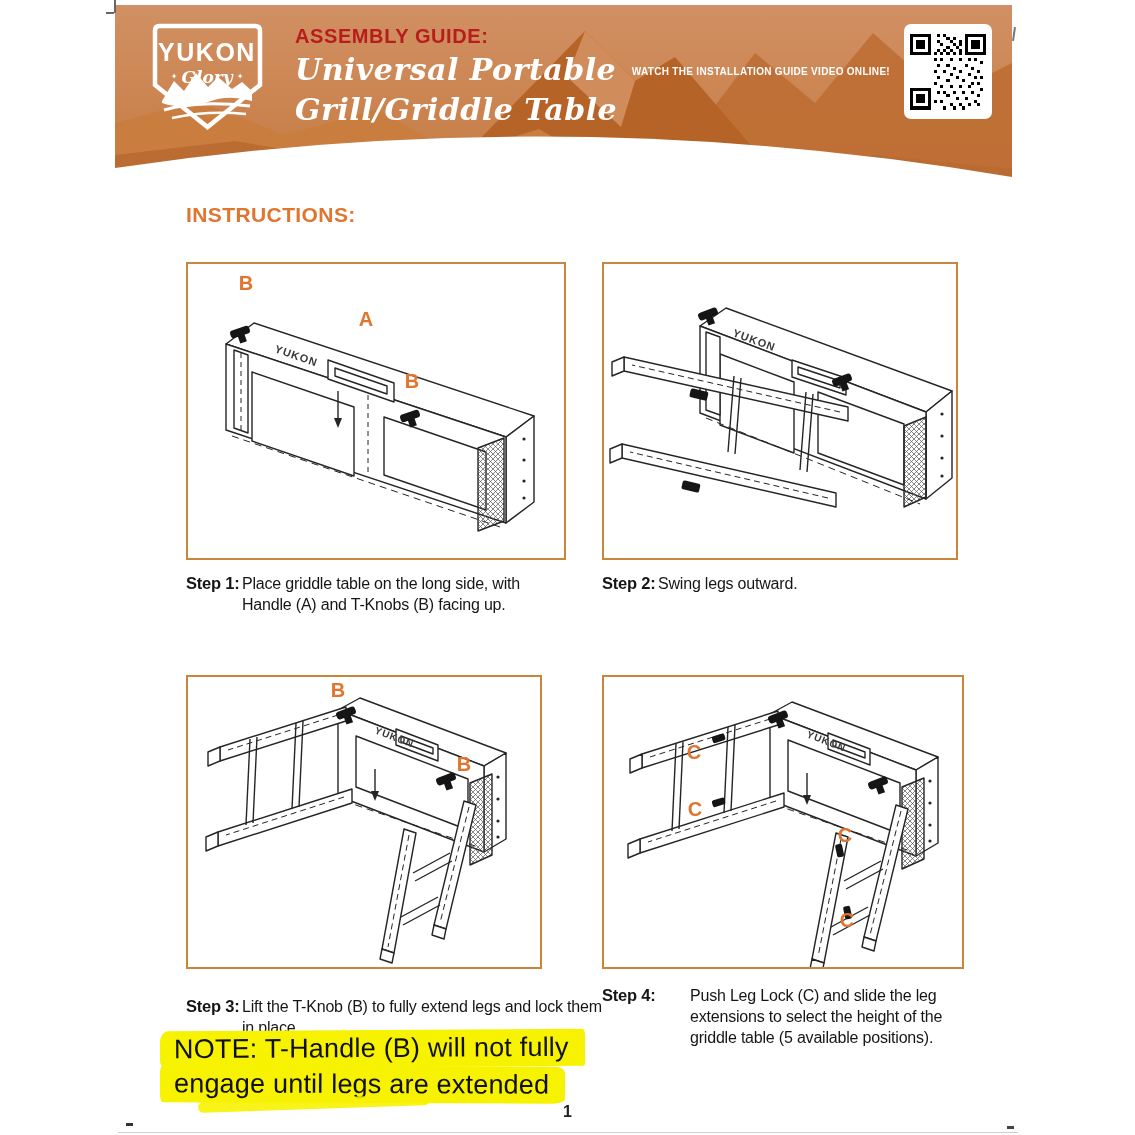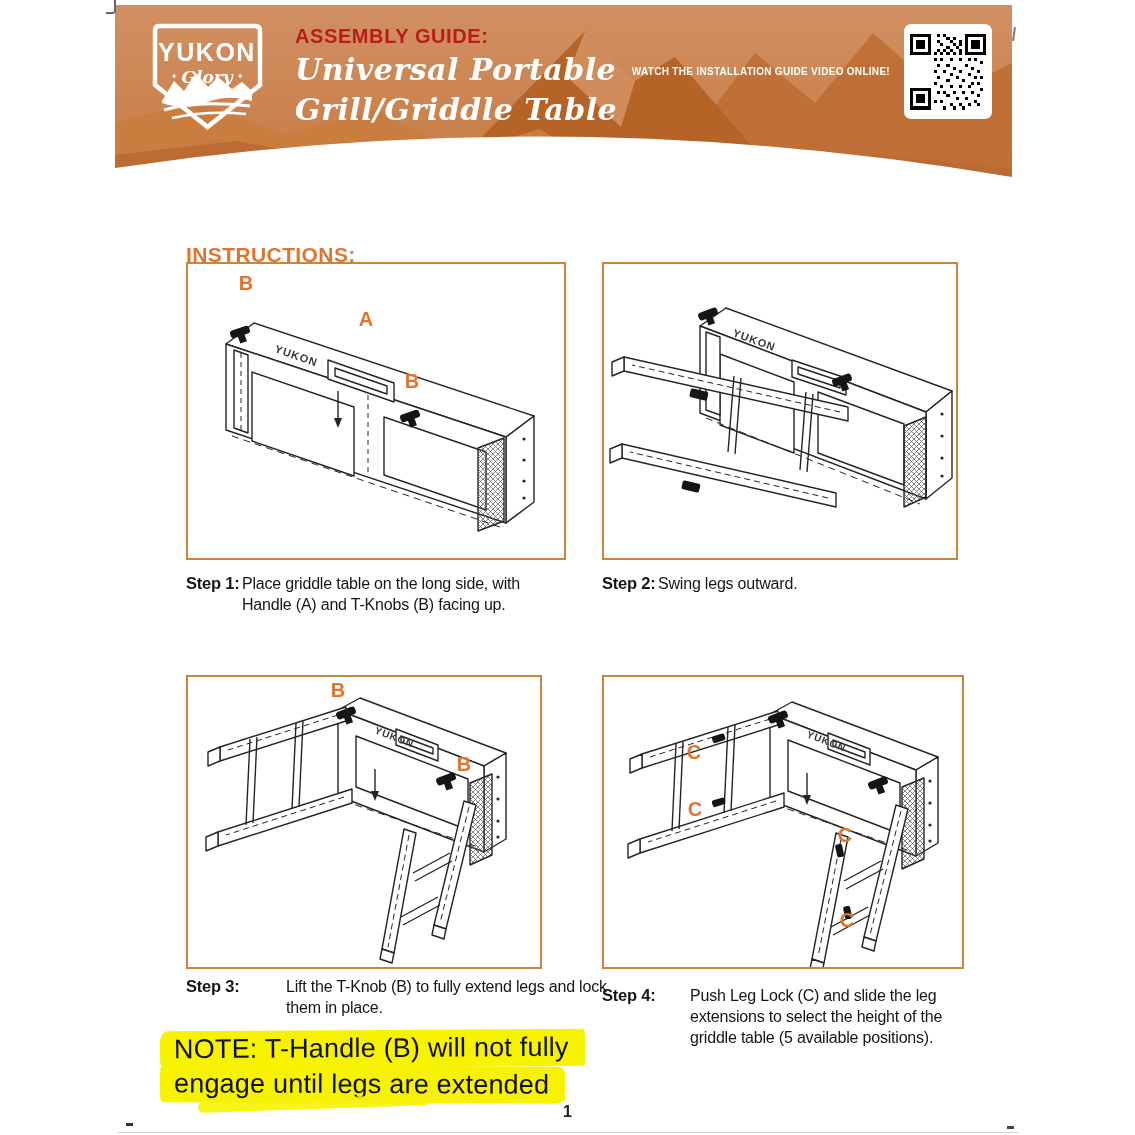--- a/index.html
+++ b/index.html
@@ -18,34 +18,34 @@
   .script-line{font-family:"DejaVu Serif",serif; font-style:italic; font-weight:bold;
                font-size:30px; letter-spacing:.5px; color:#fff; line-height:37px; margin-top:3px;}
   .video-note{position:absolute; left:430px; top:61px; width:345px; text-align:right;
               color:#fff; font-size:10px; font-weight:bold; letter-spacing:.3px;}
   .qr-box{position:absolute; left:789px; top:19px; width:88px; height:95px; background:#fff;
           border-radius:7px; padding:6px;}
   .qr-box svg{width:100%; height:100%;}
 
   
   .instructions{position:absolute; left:186px; top:203px; font-size:21px; font-weight:bold;
-                letter-spacing:.4px; color:var(--accent,#E0752F);margin-top:40px;}
+                letter-spacing:.4px; color:var(--accent,#E0752F);}
   .figure{position:absolute; background:#fff; border:2px solid var(--boxborder,#C8853C);}
   .figure svg{width:100%; height:100%; display:block;}
   #fig1{left:186px; top:262px; width:380px; height:298px;}
   #fig2{left:602px; top:262px; width:356px; height:298px;}
   #fig3{left:186px; top:675px; width:356px; height:294px;}
   #fig4{left:602px; top:675px; width:362px; height:294px;}
 
   .cap{position:absolute; display:flex; color:var(--ink,#161616); font-size:16px;
        letter-spacing:-.2px; line-height:1.32;}
   .cap-label{flex:0 0 56px; font-weight:bold; font-size:16.5px;}
   #cap1{left:186px; top:573px; width:378px;}
   #cap2{left:602px; top:573px; width:360px;}
-  #cap3{left:186px; top:976px; width:424px;gap:44px;}
+  #cap3{left:186px; top:996px; width:424px;}
   #cap4{left:602px; top:985px; width:356px;}
 
   .marker{fill:var(--accent,#E0752F); font-family:"Liberation Sans",sans-serif;
           font-weight:bold; font-size:20px;}
   .railtxt{fill:#3a3a3a; font-family:"Liberation Sans",sans-serif; font-weight:bold;}
 
   .note{position:absolute; left:160px; top:1030px; width:450px; font-size:27px;
         color:#101010; letter-spacing:.2px; line-height:34px;}
   .hl{display:inline-block; background:var(--highlight,#F7F200); padding:1px 16px 2px 14px;}
   .hl1{border-radius:8px 3px 2px 6px / 12px 5px 3px 7px; transform:rotate(-.35deg);}

